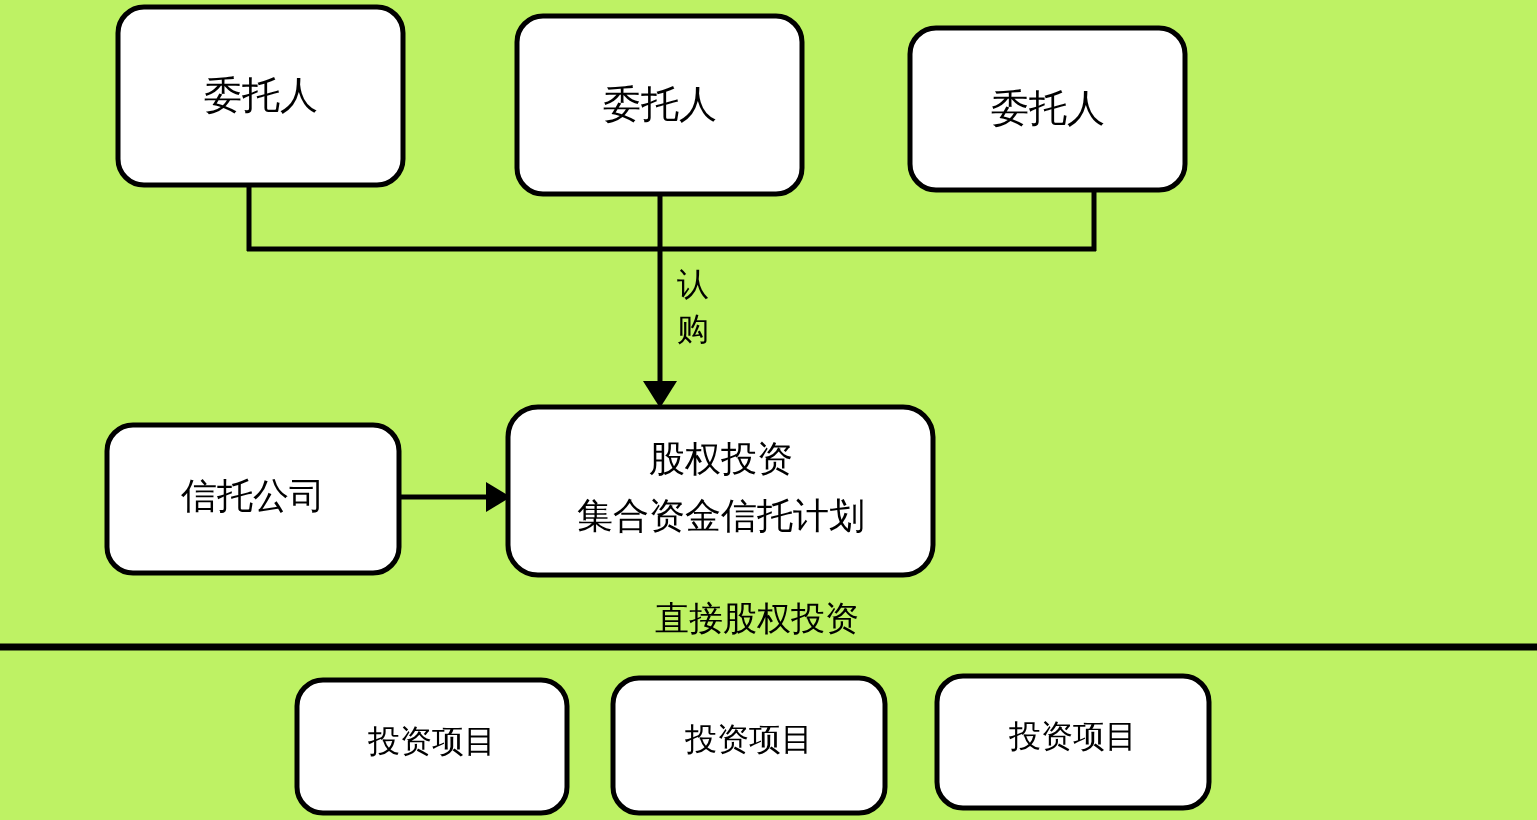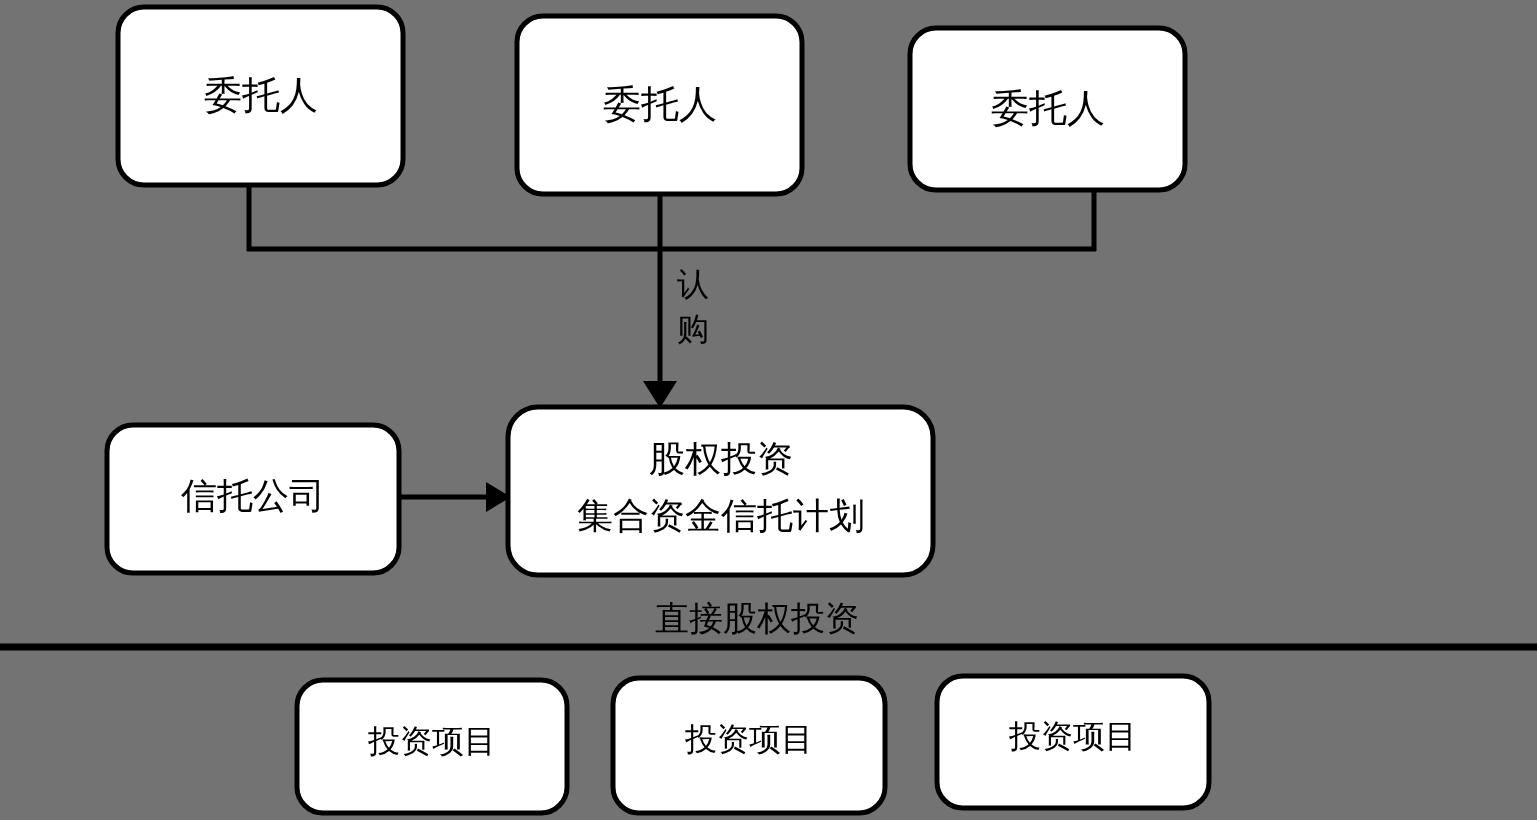--- a/index.html
+++ b/index.html
@@ -7,21 +7,21 @@
     padding: 0;
     background: #ffffff;
   }
   body {
     font-family: "Liberation Serif", "DejaVu Serif", serif;
   }
   #diagram-root {
     position: relative;
     width: 1537px;
     height: 820px;
-    background: #737373;
+    background: #bef264;
     overflow: hidden;
   }
   svg.canvas {
     position: absolute;
     top: 0;
     left: 0;
     width: 1537px;
     height: 820px;
   }
   .node-rect {

